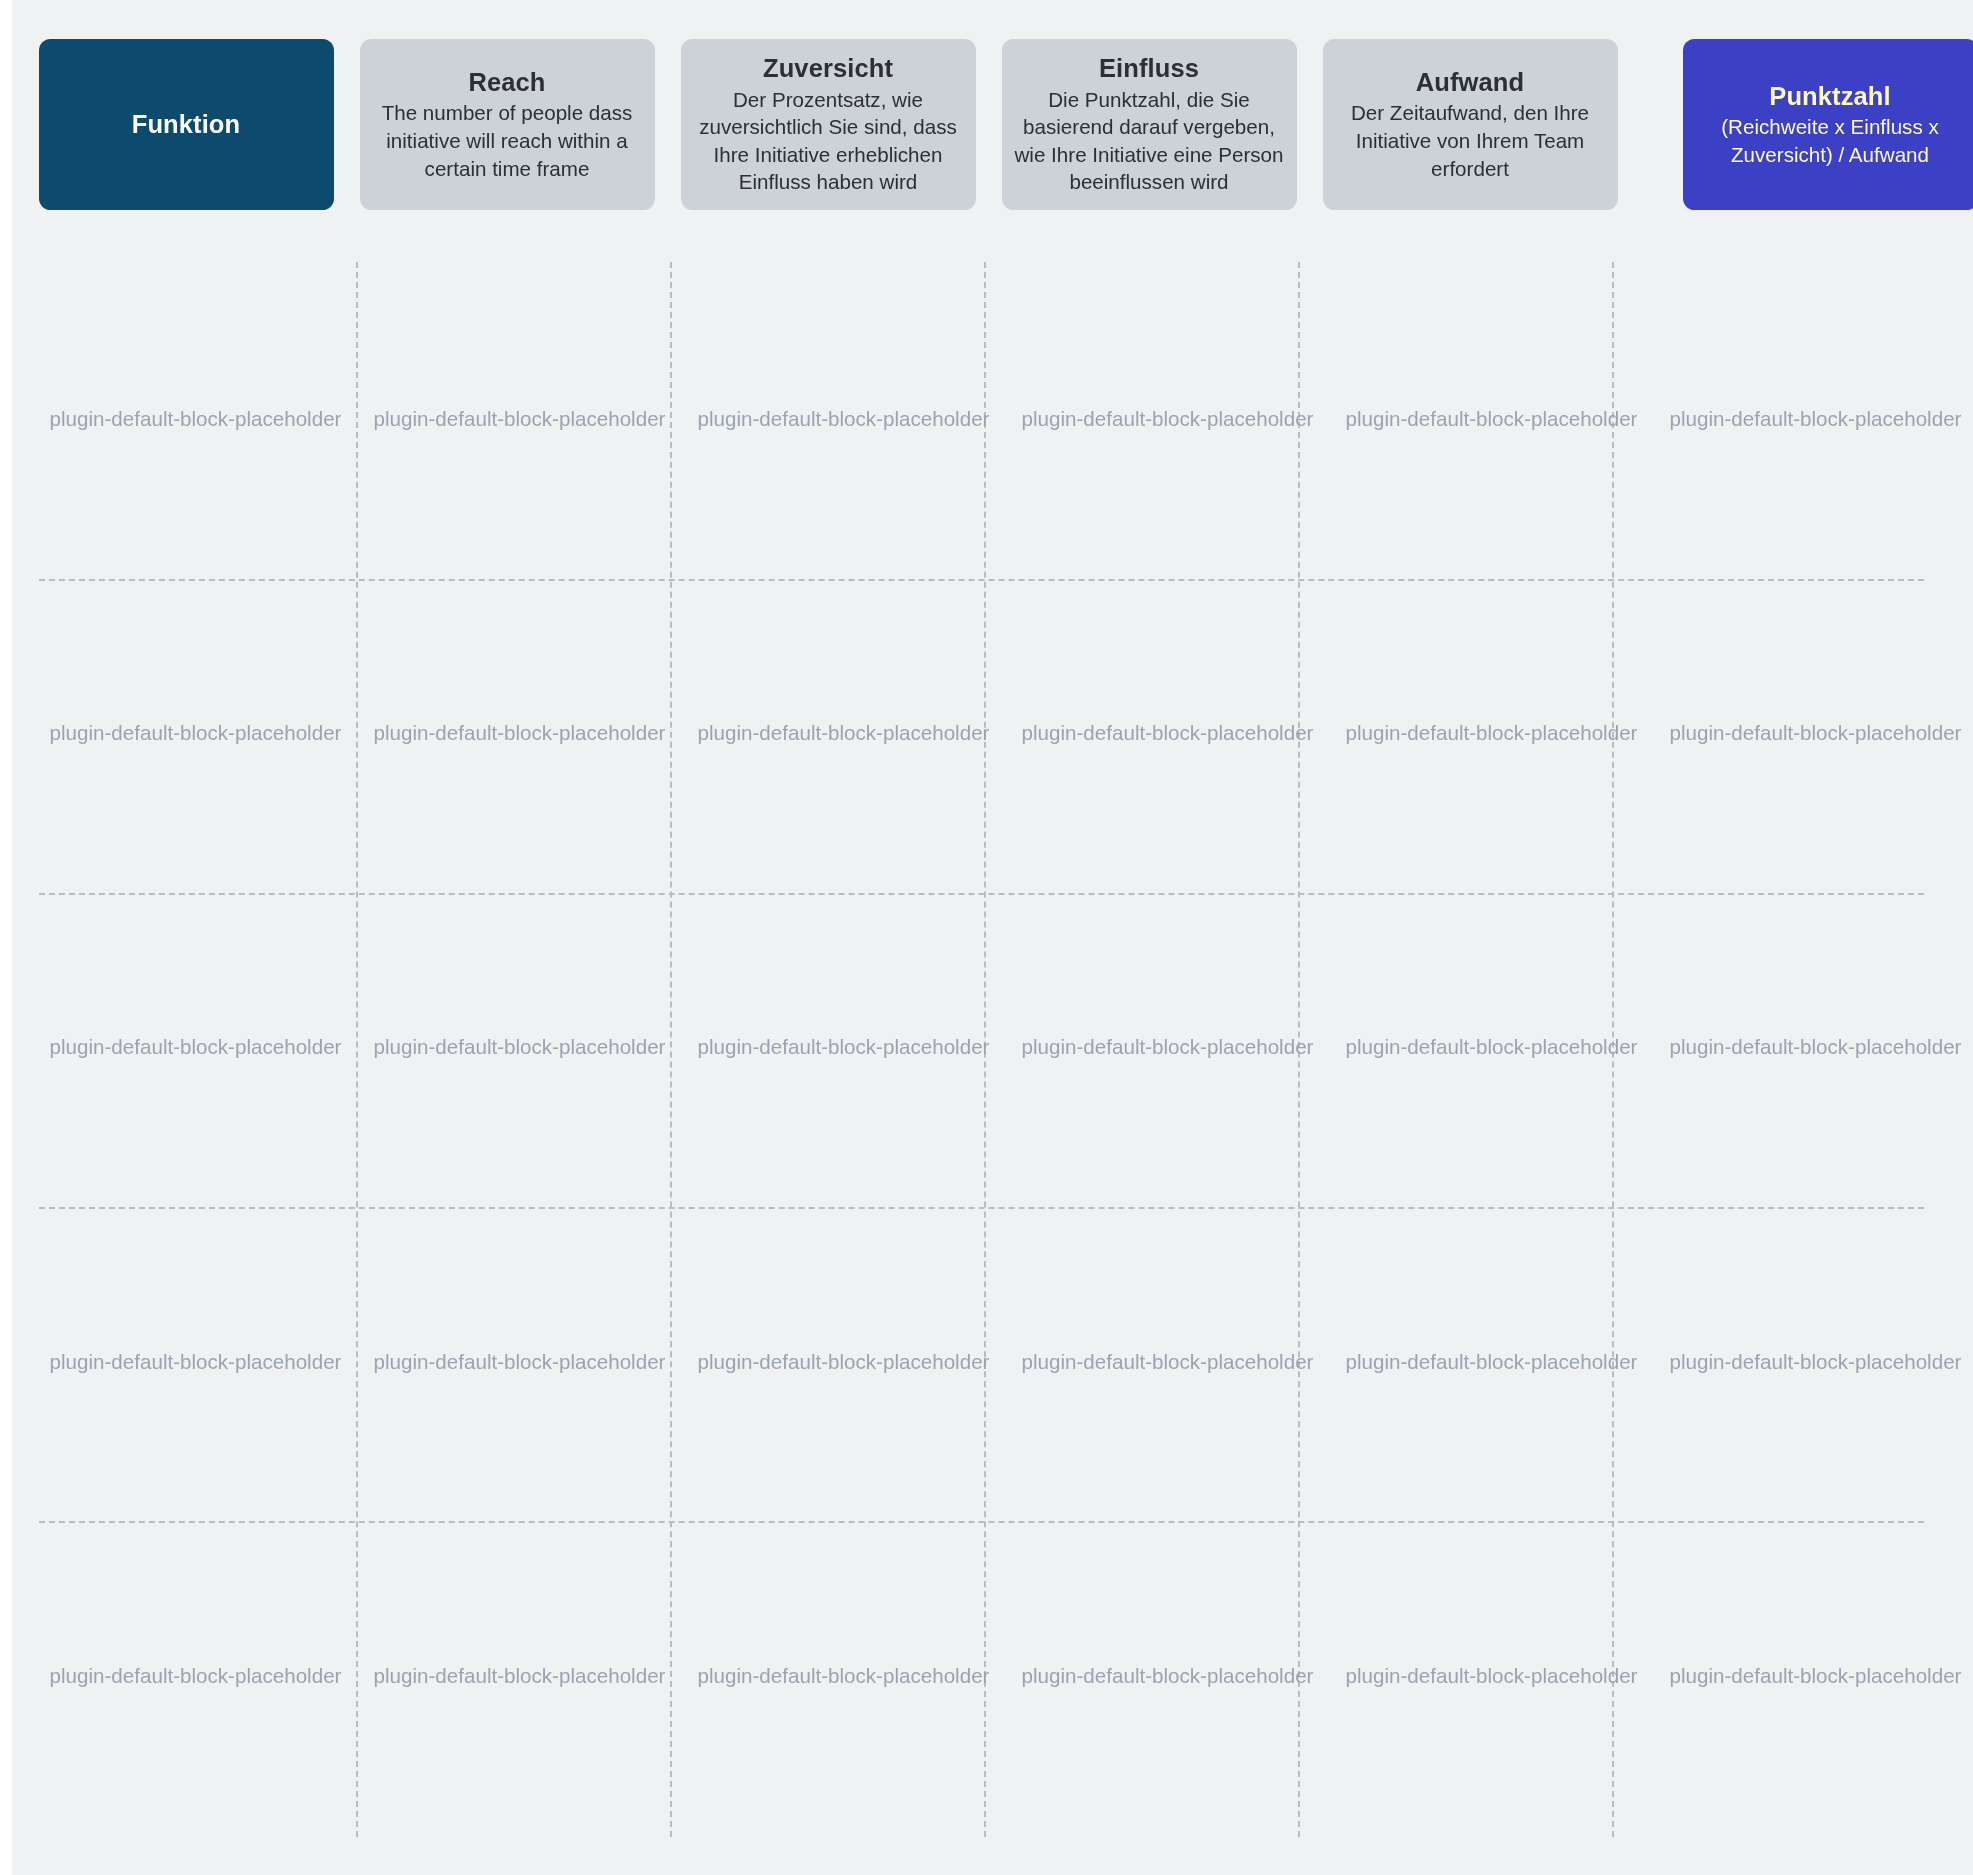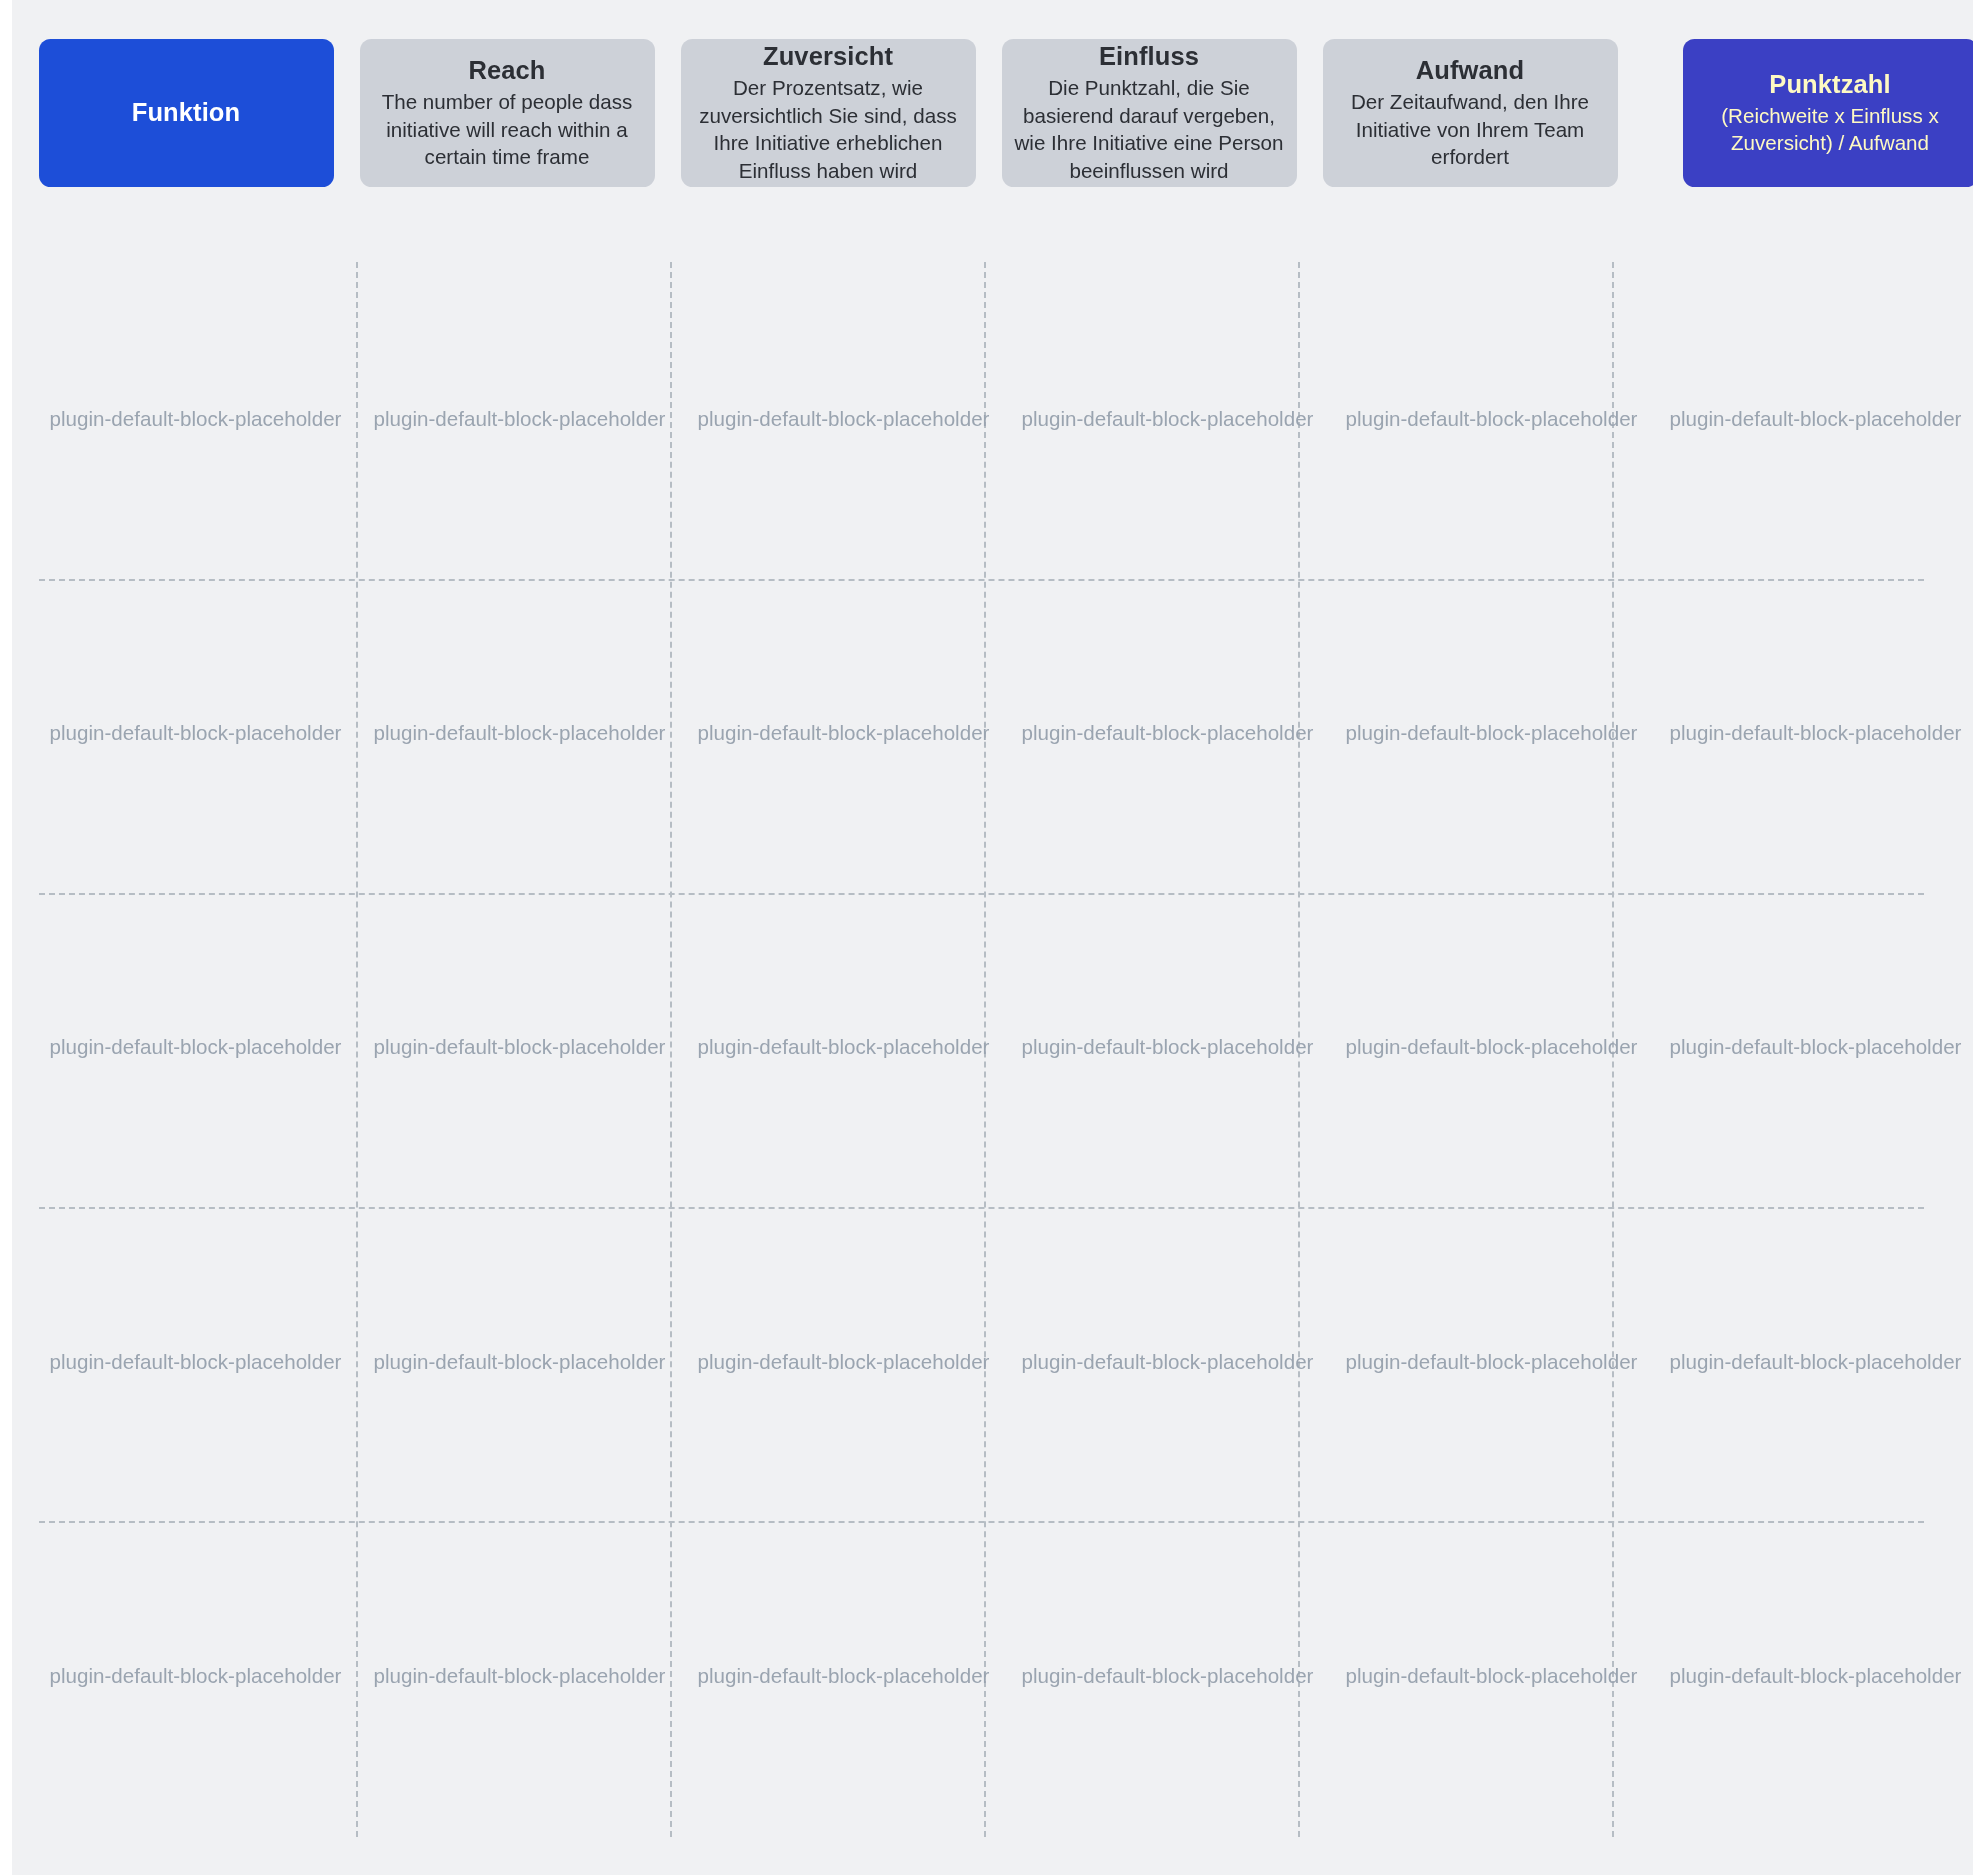--- a/index.html
+++ b/index.html
@@ -30,35 +30,35 @@
     position: absolute;
     left: 27px;
     top: 39px;
     width: 1881px;
     height: 193px;
     display: flex;
     gap: 26px;
   }
   .header-card {
     width: 295px;
-    height: 148px;
+    height: 171px;
     border-radius: 11.5px;
     box-sizing: border-box;
     padding: 8.2px 13px;
     display: flex;
     flex-direction: column;
     align-items: center;
     justify-content: center;
     text-align: center;
     background: #cdd1d8;
     color: #2c2f35;
     flex: 0 0 auto;
   }
   .header-card.accent-red {
-    background: #1d4ed8;
+    background: #0c4a6e;
     color: #ffffff;
     align-items: center;
   }
   .header-card.accent-blue {
     background: #3b40c4;
     color: #fef9c3;
     margin-left: 39px;
   }
   .header-card .card-title {
     font-size: 25.5px;

